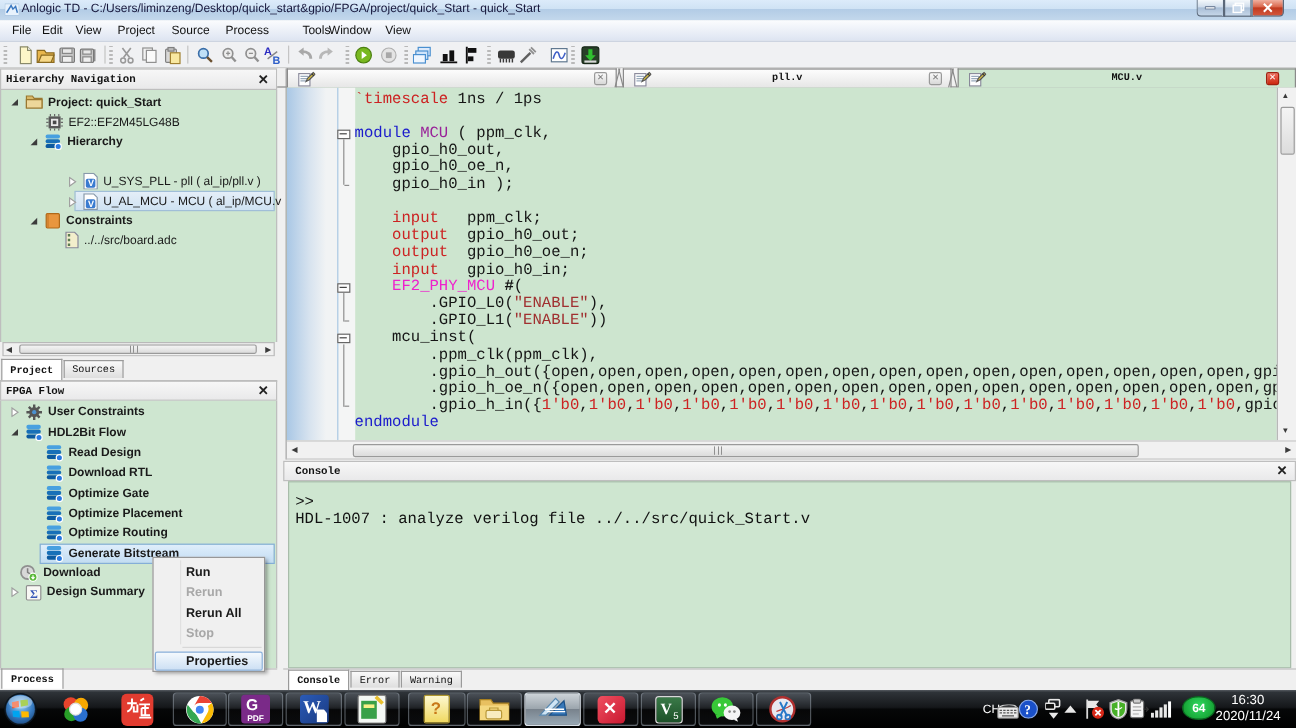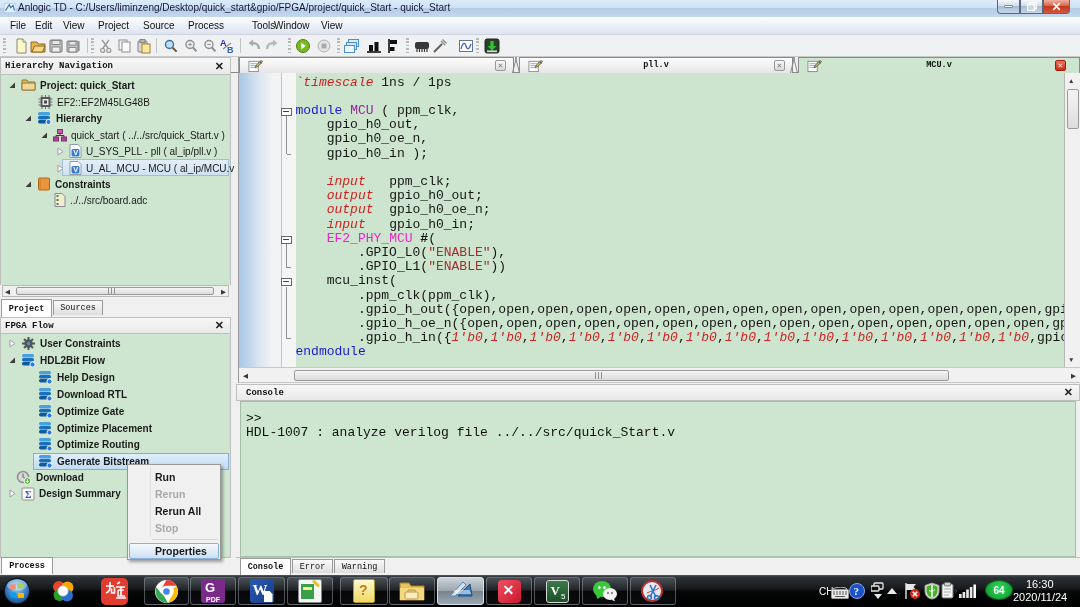--- a/index.html
+++ b/index.html
@@ -60,21 +60,21 @@
   background:linear-gradient(#fafafa,#d8d8d8); border:1px solid #999; border-radius:2px;
   color:#777; font-size:7px; line-height:10px; text-align:center; }
 .etx.red { background:linear-gradient(#f07060,#cc2810); color:#fff; border-color:#a02010; right:13px; }
 .tslash { top:57px; width:1px; height:16px; background:#888; transform:skewX(-14deg); }
 .tslash2 { top:57px; width:1px; height:16px; background:#888; transform:skewX(14deg); }
 
 #gut { position:absolute; left:0; top:2.5px; width:39px; text-align:right;
   font:13px/14.21px "Liberation Mono", monospace; color:#151515; }
 #code { position:absolute; left:56.5px; top:2.5px;
   font:13px/14.21px "Liberation Mono", monospace; color:#151515; }
-#code .r { color:#cc2222;font-style:italic; }
+#code .r { color:#cc2222; }
 #code .b { color:#1a1acc; }
 #code .p { color:#992299; }
 #code .m { color:#ee22cc; }
 #code .s { color:#a03030; }
 .fbox { width:11px; height:8px; background:#fdfdfd; border:1px solid #666; }
 .fbox::after { content:""; position:absolute; left:1.5px; top:2.5px; width:6px; height:1px; background:#444; }
 .fline { width:1px; background:#909090; }
 .ftick { width:4px; height:1px; background:#909090; }
 
 .tbi { position:absolute; top:578px; }
@@ -282,30 +282,20 @@
         <path d="M7 1.5v5.5H1.5z" fill="#3c3c3c"></path>
       </svg>
  <svg class="ticn" width="15" height="14" viewBox="0 0 15 14">
         <rect x="1" y="1" width="12" height="3.4" rx="1.6" fill="#48a0e0"></rect>
         <rect x="1" y="5" width="12" height="3.4" rx="1.6" fill="#1870b8"></rect>
         <rect x="1" y="9" width="12" height="3.4" rx="1.6" fill="#0c5aa0"></rect>
         <circle cx="11.5" cy="11" r="2.6" fill="#2a7ae0" stroke="#fff"></circle>
       </svg>
  <b>Hierarchy</b>
     </div>
-<div class="trow" style="left:40px;top:52px"><svg class="ticn" width="9" height="9" viewBox="0 0 9 9">
-        <path d="M7 1.5v5.5H1.5z" fill="#3c3c3c"></path>
-      </svg>
- <svg class="ticn" width="14" height="13" viewBox="0 0 14 13">
-        <rect x="4.5" y="0.5" width="5" height="4" fill="#c060a8" stroke="#803070"></rect>
-        <rect x="0.5" y="8" width="5" height="4" fill="#a84890" stroke="#803070"></rect>
-        <rect x="8.5" y="8" width="5" height="4" fill="#a84890" stroke="#803070"></rect>
-        <path d="M7 4.5v2M3 8V6.5h8V8" fill="none" stroke="#906"></path>
-      </svg>
- quick_start ( ../../src/quick_Start.v )</div>
 <div class="trow" style="left:56px;top:68px"><svg class="ticn" width="9" height="9" viewBox="0 0 9 9">
         <path d="M2 1l5 3.5L2 8z" fill="#fff" stroke="#a0a0a0"></path>
       </svg>
  <svg class="ticn" width="13" height="14" viewBox="0 0 13 14">
         <path d="M1 0.5h8l3 3v10H1z" fill="#fff" stroke="#8899aa"></path>
         <rect x="2.5" y="5" width="8" height="7.5" rx="1.5" fill="#3a7bd0"></rect>
         <text x="4.3" y="11.4" font-size="7.5" font-weight="bold" fill="#fff" font-family="Liberation Sans">V</text>
       </svg>
  U_SYS_PLL - pll ( al_ip/pll.v )</div>
 <div class="abs" style="left:62px;top:84px;width:167px;height:17px;background:linear-gradient(#e4eef8,#cfe2f2);border:1px solid #a0bed8"></div>
@@ -370,21 +360,21 @@
       </svg>
  <svg class="ticn" width="15" height="15" viewBox="0 0 15 15">
         <use href="#dbicon"></use>
       </svg>
  <b>HDL2Bit Flow</b>
     </div>
 <div class="trow" style="left:38px;top:35.5px">
       <svg class="ticn" width="15" height="15" viewBox="0 0 15 15">
         <use href="#dbicon"></use>
       </svg>
-      <b>Help Design</b>
+      <b>Read Design</b>
     </div>
 <div class="trow" style="left:38px;top:52.5px">
       <svg class="ticn" width="15" height="15" viewBox="0 0 15 15">
         <use href="#dbicon"></use>
       </svg>
       <b>Download RTL</b>
     </div>
 <div class="trow" style="left:38px;top:69px">
       <svg class="ticn" width="15" height="15" viewBox="0 0 15 15">
         <use href="#dbicon"></use>

